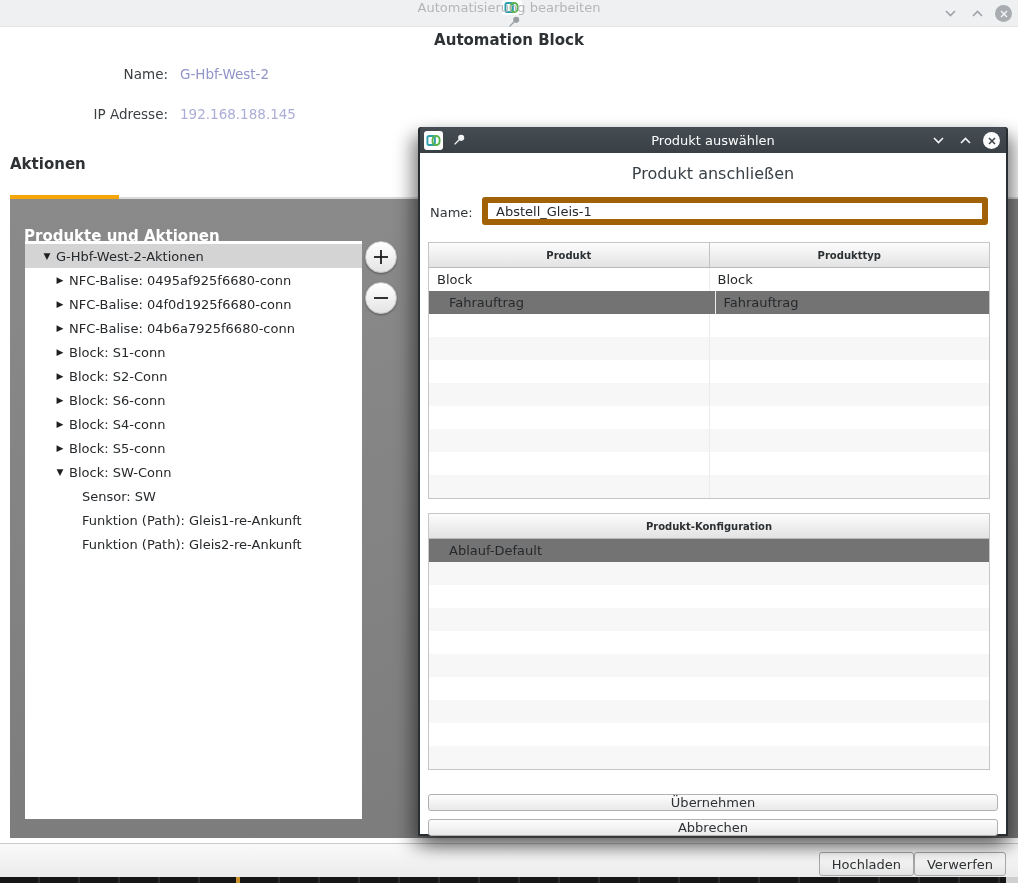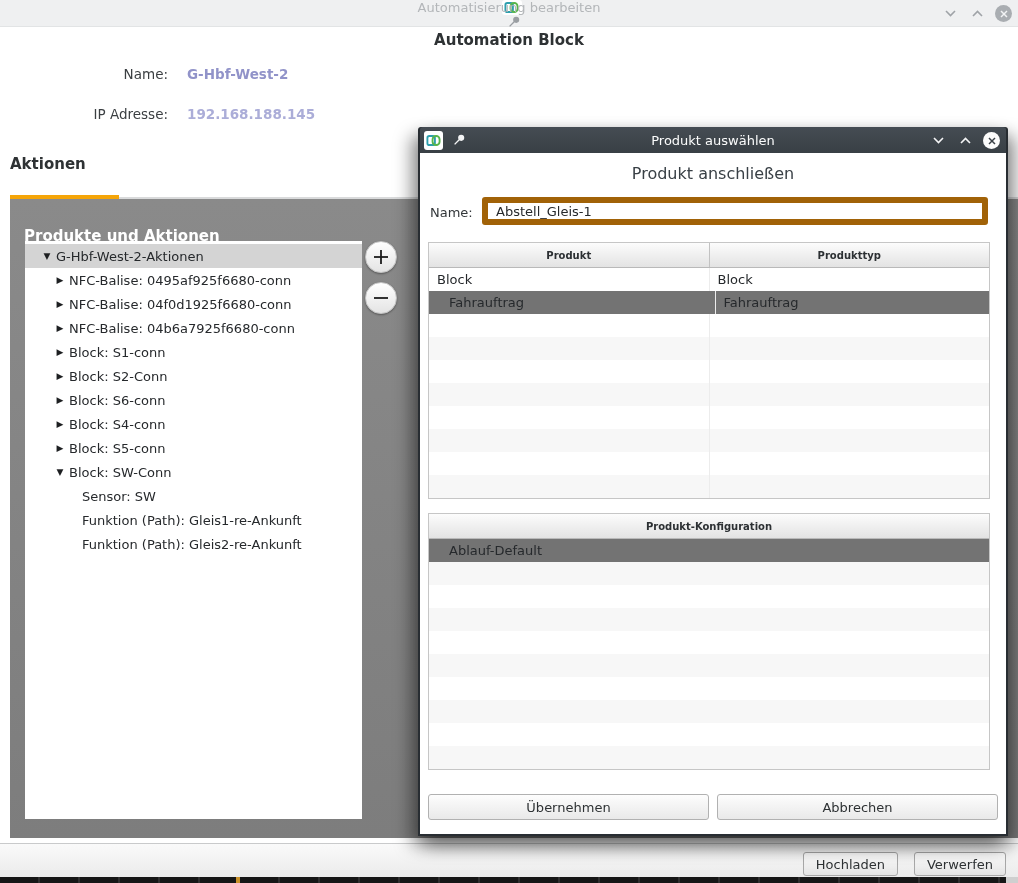--- a/index.html
+++ b/index.html
@@ -19,42 +19,42 @@
   .win-controls { position:absolute; right:6px; top:0; height:27px; display:flex; align-items:center; gap:9px; }
   .ctl-btn { width:18px; height:18px; display:flex; align-items:center; justify-content:center; }
   .close-circle { width:17px; height:17px; border-radius:50%; display:flex; align-items:center; justify-content:center; }
   .main-close { background:#a9adb1; }
 
   
   .app-heading { position:absolute; left:0; top:31px; width:1018px; text-align:center;
     font-size:15px; font-weight:bold; color:#2e3234; }
   .field-row { position:absolute; left:0; display:flex; font-size:13.5px; }
   .field-row .flabel { width:168px; text-align:right; color:#3b3f42; }
-  .field-row .fvalue { margin-left:19px;font-weight:bold; }
+  .field-row .fvalue { margin-left:12px; }
   .section-heading { position:absolute; left:10px; top:155px; font-size:15px; font-weight:bold; color:#2e3234; }
   .tab-underline { position:absolute; left:10px; top:195px; width:109px; height:4px; }
   .tab-strip-line { position:absolute; left:119px; top:197px; right:0; height:2px; background:#d9dadb; }
 
   
   .gray-panel { position:absolute; left:10px; top:199px; right:0; height:639px;
     background:linear-gradient(180deg,#8a8a8a,#7d7d7d); }
   .panel-title { position:absolute; left:14px; top:28px; font-size:15px; font-weight:bold; color:#fff; }
   .tree { position:absolute; left:15px; top:42px; width:337px; height:578px; background:#fff; padding-top:3px; overflow:hidden; }
   .tree-item { display:flex; align-items:center; height:24px; font-size:13px; color:#26292c; cursor:default; }
   .tree-item.selected { background:#d4d4d4; }
   .tree-arrow { width:18px; text-align:center; font-size:9px; color:#1d1f21; flex:none; }
   .round-btn { position:absolute; left:355px; width:32px; height:32px; border-radius:50%;
     background:linear-gradient(180deg,#ffffff,#e4e4e4); border:1px solid #c4c4c4;
     box-shadow:0 1px 2px rgba(0,0,0,0.35); display:flex; align-items:center; justify-content:center; }
   .round-btn svg { display:block; }
 
   
   .footer { position:absolute; left:0; top:843px; width:1018px; height:34px;
     background:linear-gradient(180deg,#fafafa,#ebebeb); border-top:1px solid #c9cacb;
-    display:flex; justify-content:flex-end; align-items:flex-start; gap:16px; padding:8px 12px 0 0; }
+    display:flex; justify-content:flex-end; align-items:flex-start; gap:0; padding:8px 12px 0 0; }
   .breeze-btn { height:24px; padding:0 12px; display:flex; align-items:center; justify-content:center;
     background:linear-gradient(180deg,#fefefe,#e3e3e3); border:1px solid #a8a8a8; border-radius:3px;
     font-size:13px; color:#2e3234; }
   .taskbar-strip { position:absolute; left:0; top:877px; width:1018px; height:6px; background:#161616;
     background-image:repeating-linear-gradient(90deg,#161616 0 38px,#2f2f2f 38px 40px); }
   .taskbar-accent { position:absolute; left:236px; top:0; width:4px; height:6px; background:#c9912a; }
   .taskbar-end { position:absolute; right:0; top:0; width:12px; height:6px; background:#cfcfcf; }
 
   
   .dialog { position:absolute; left:418px; top:127px; width:590px; height:709px;
@@ -78,21 +78,21 @@
   .thead .hcell { flex:1; display:flex; align-items:center; justify-content:center;
     font-size:10px; font-weight:bold; color:#2c3033; }
   .thead .hcell + .hcell { border-left:1px solid #c2c2c2; }
   .trow { display:flex; height:23px; align-items:center; }
   .trow .cell { flex:1; height:100%; display:flex; align-items:center; padding-left:8px;
     font-size:13px; color:#26292c; overflow:hidden; }
   .trow .cell + .cell { border-left:1px solid #ececec; }
   .trow.stripe { background:#f7f7f7; }
   .trow.selected { background:#737373;padding-left:12px; }
 
-  .dlg-btn-row { position:absolute; top:641px; left:8px; width:570px; display:flex; gap:8px; }
+  .dlg-btn-row { position:absolute; top:641px; left:8px; width:570px; display:flex; gap:8px;flex-direction:column; }
   .dlg-btn { flex:1; height:26px; display:flex; align-items:center; justify-content:center;
     background:linear-gradient(180deg,#fdfdfd,#e9e9e9); border:1px solid #b1b1b1; border-radius:3px;
     font-size:13px; color:#2e3234; }
 </style>
 </head>
 <body>
 
 <div class="screen">
 
   <div class="main-titlebar">

